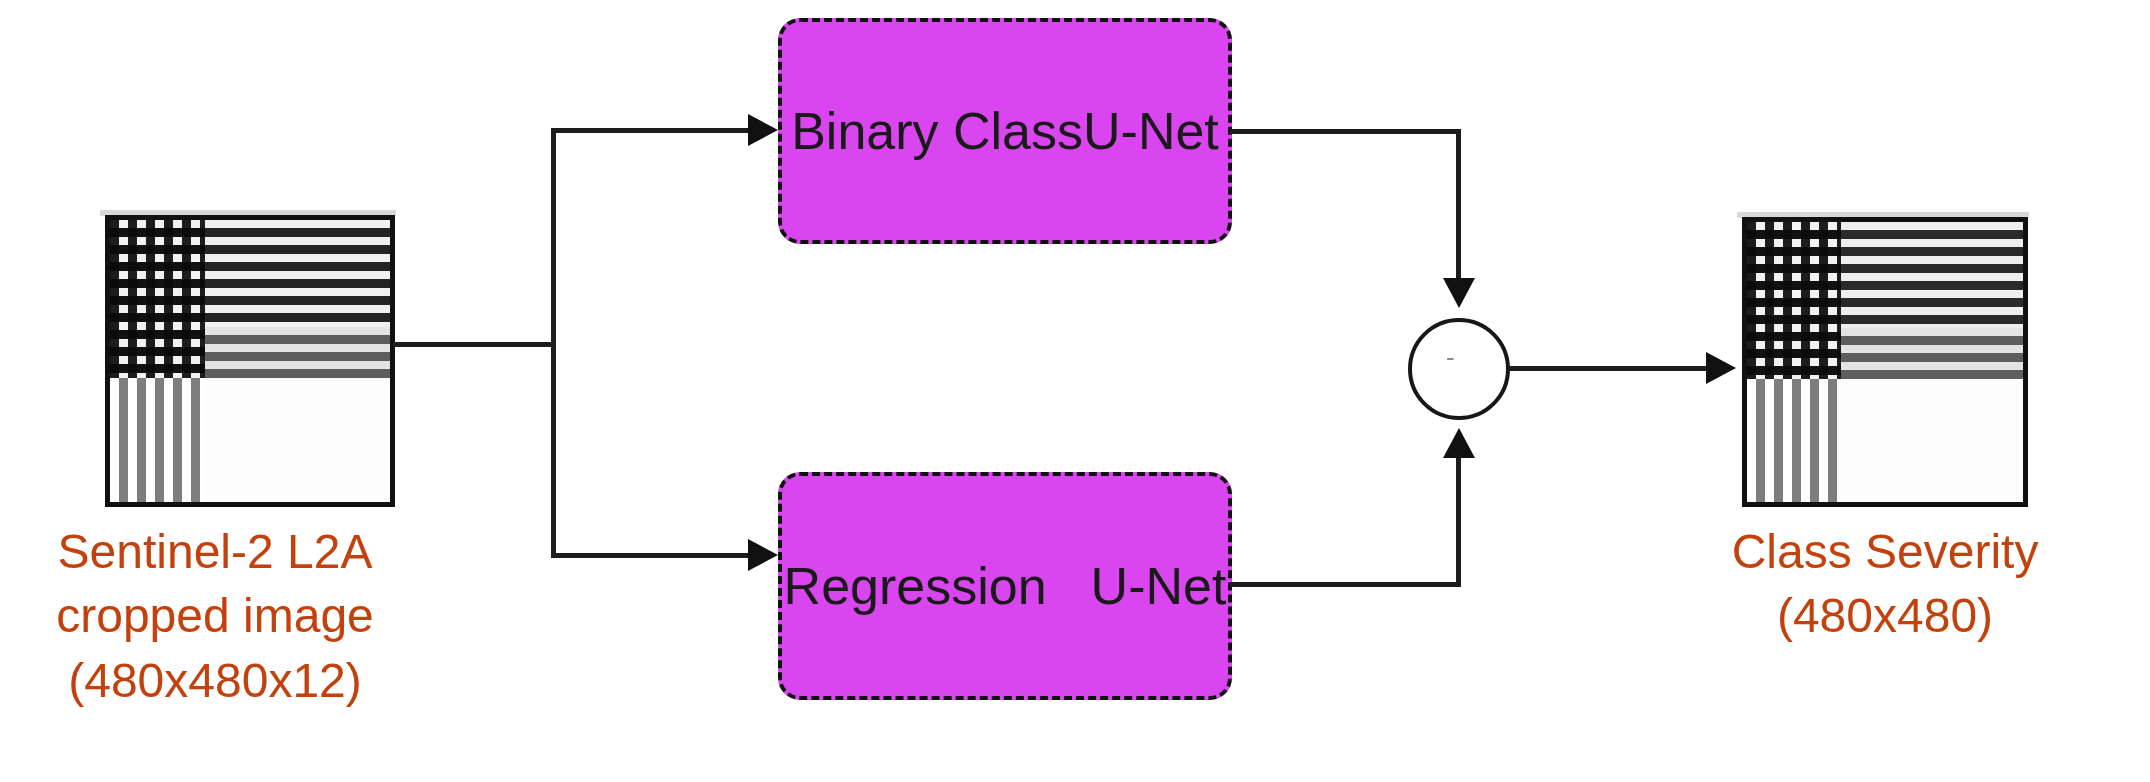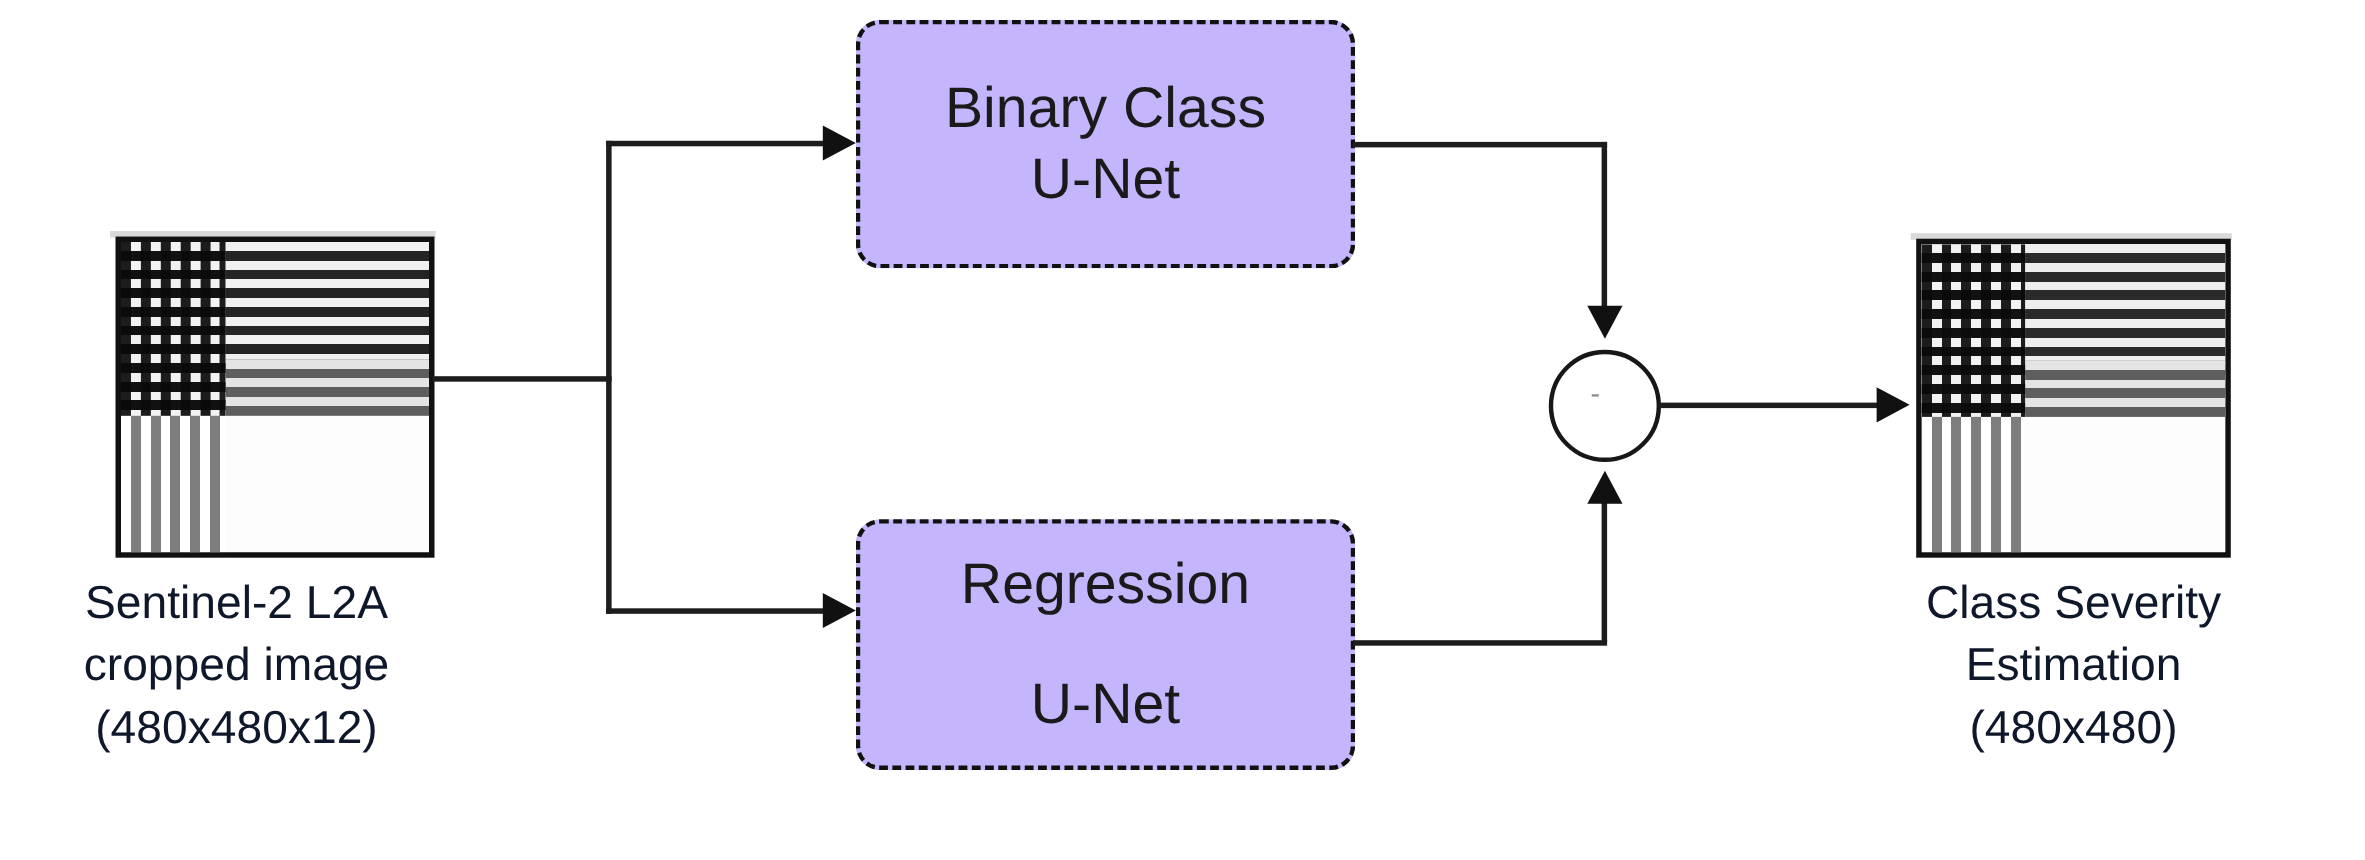--- a/index.html
+++ b/index.html
@@ -103,23 +103,23 @@
     height: 6px;
     background: #d9d9d9;
   }
 
   
   .model-box {
     position: absolute;
     box-sizing: border-box;
     border: 4px dashed #111111;
     border-radius: 22px;
-    background: #c4b5fd;
+    background: #d946ef;
     display: flex;
-    flex-direction: column;
+    flex-direction: row;
     align-items: center;
     justify-content: center;
   }
   .model-line {
     font-size: 52px;
     line-height: 1.25;
     color: #1a1a1a;
     white-space: nowrap;
   }
 
@@ -171,23 +171,23 @@
     position: absolute;
     font-size: 26px;
     color: #8a8a8a;
     line-height: 1;
   }
 
   
   .caption {
     position: absolute;
     text-align: center;
-    font-size: 42px;
+    font-size: 48px;
     line-height: 1.34;
-    color: #0f172a;
+    color: #c2410c;
     white-space: nowrap;
   }
 </style>
 </head>
 <body>
 
 <div id="canvas">
 
   <div class="img-top-highlight" style="left:100px; top:210px; width:296px;"></div>
   <div class="img-box" style="left:105px; top:215px; width:290px; height:292px;">
@@ -243,17 +243,16 @@
   <div class="img-box" style="left:1742px; top:217px; width:286px; height:290px;">
     <div class="img-inner">
       <div class="stripes-h right-shade"></div>
       <div class="stripes-h-lower"></div>
       <div class="stripes-v"></div>
       <div class="canton-dark"></div>
     </div>
   </div>
   <div class="caption" style="left:1620px; top:520px; width:530px;">
     <div>Class Severity</div>
-    <div>Estimation</div>
     <div>(480x480)</div>
   </div>
 
 </div>
 
 </body></html>

